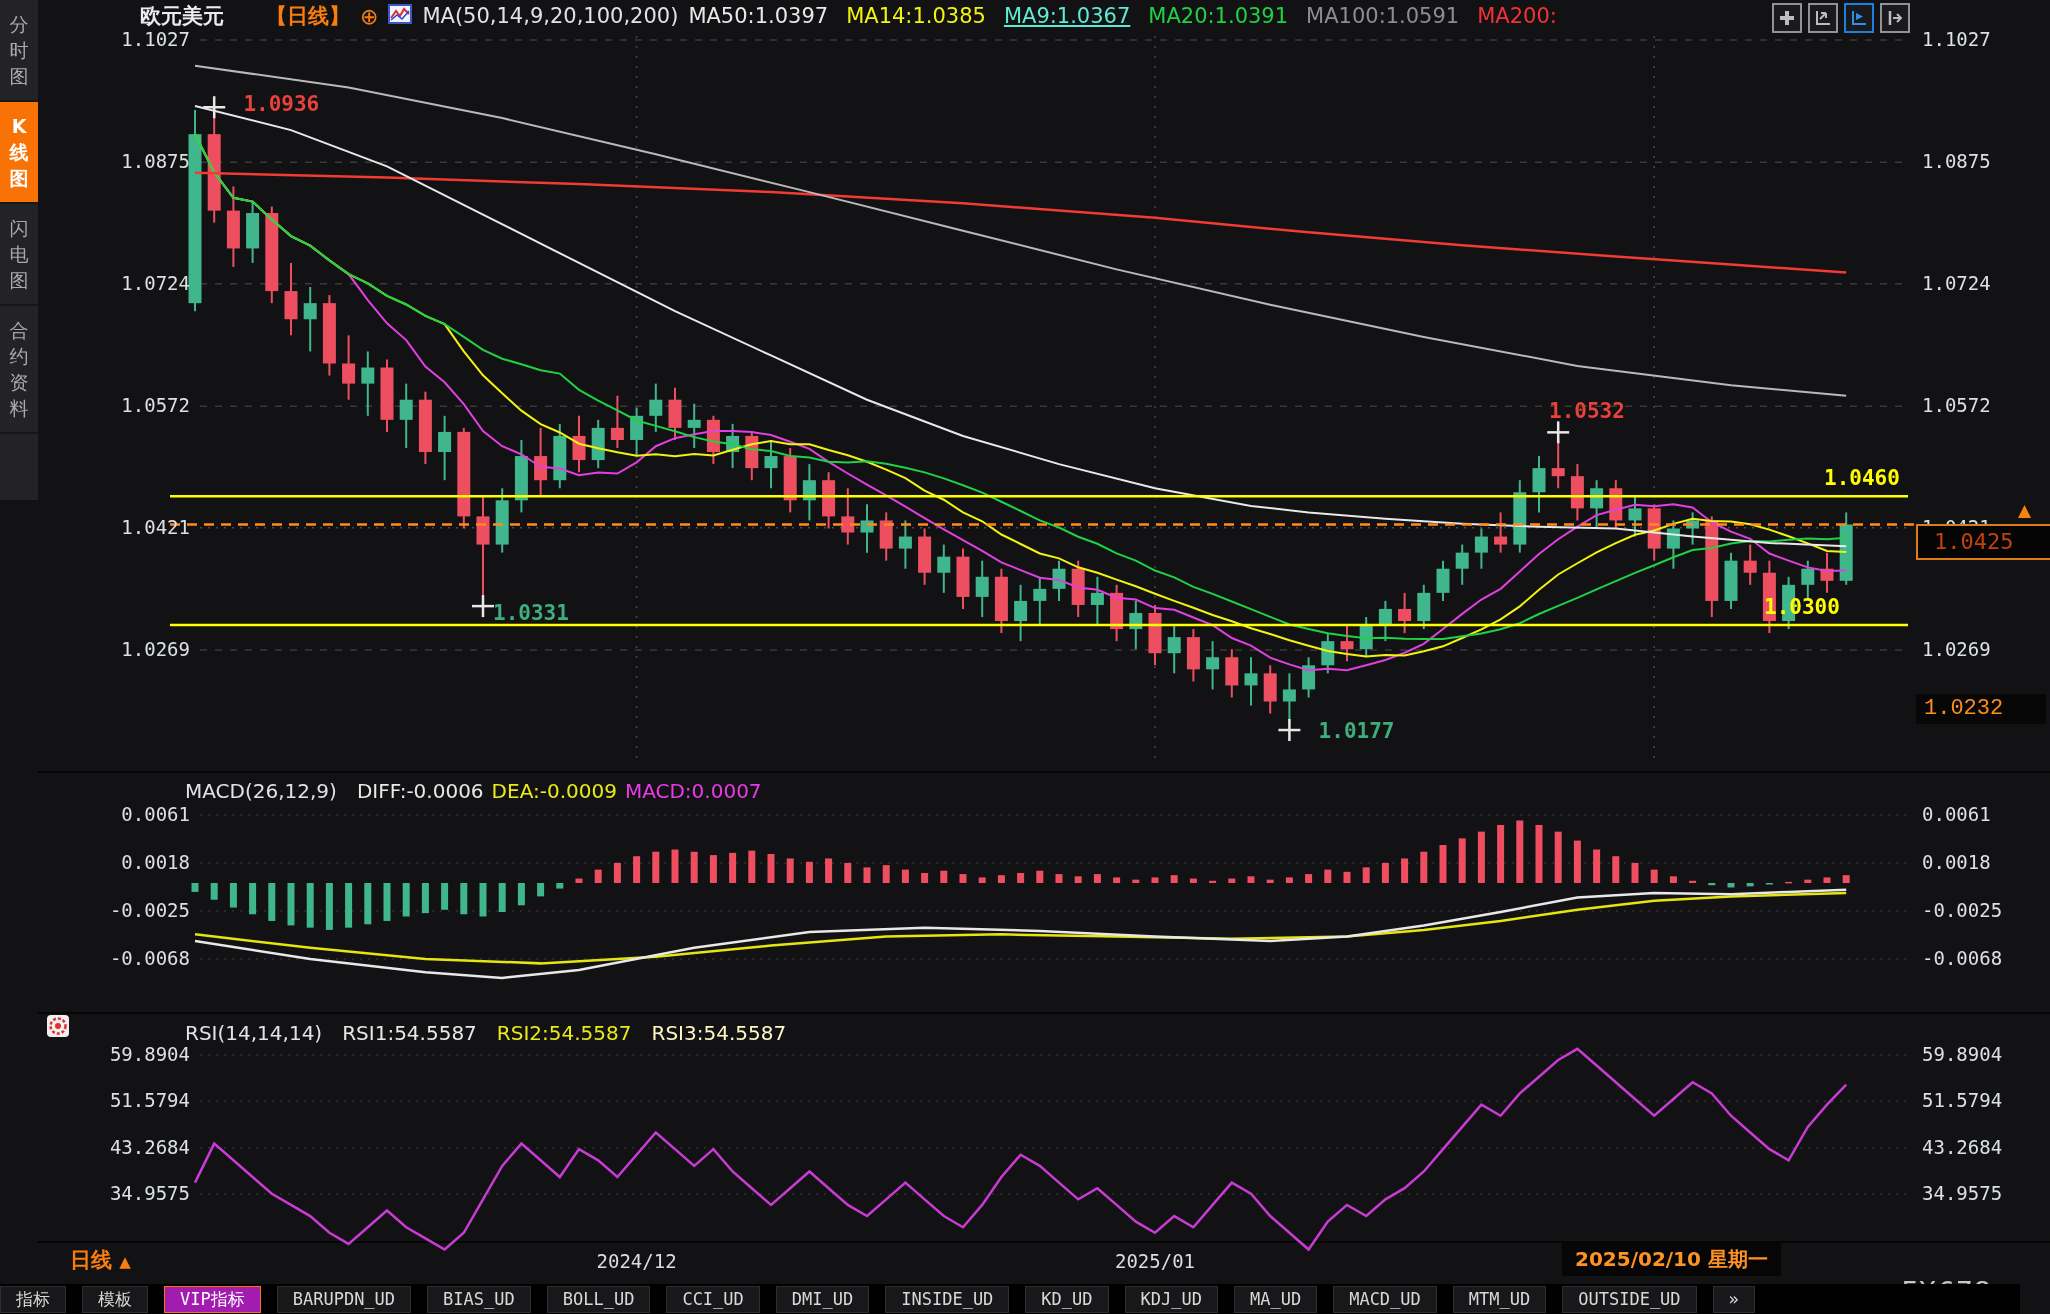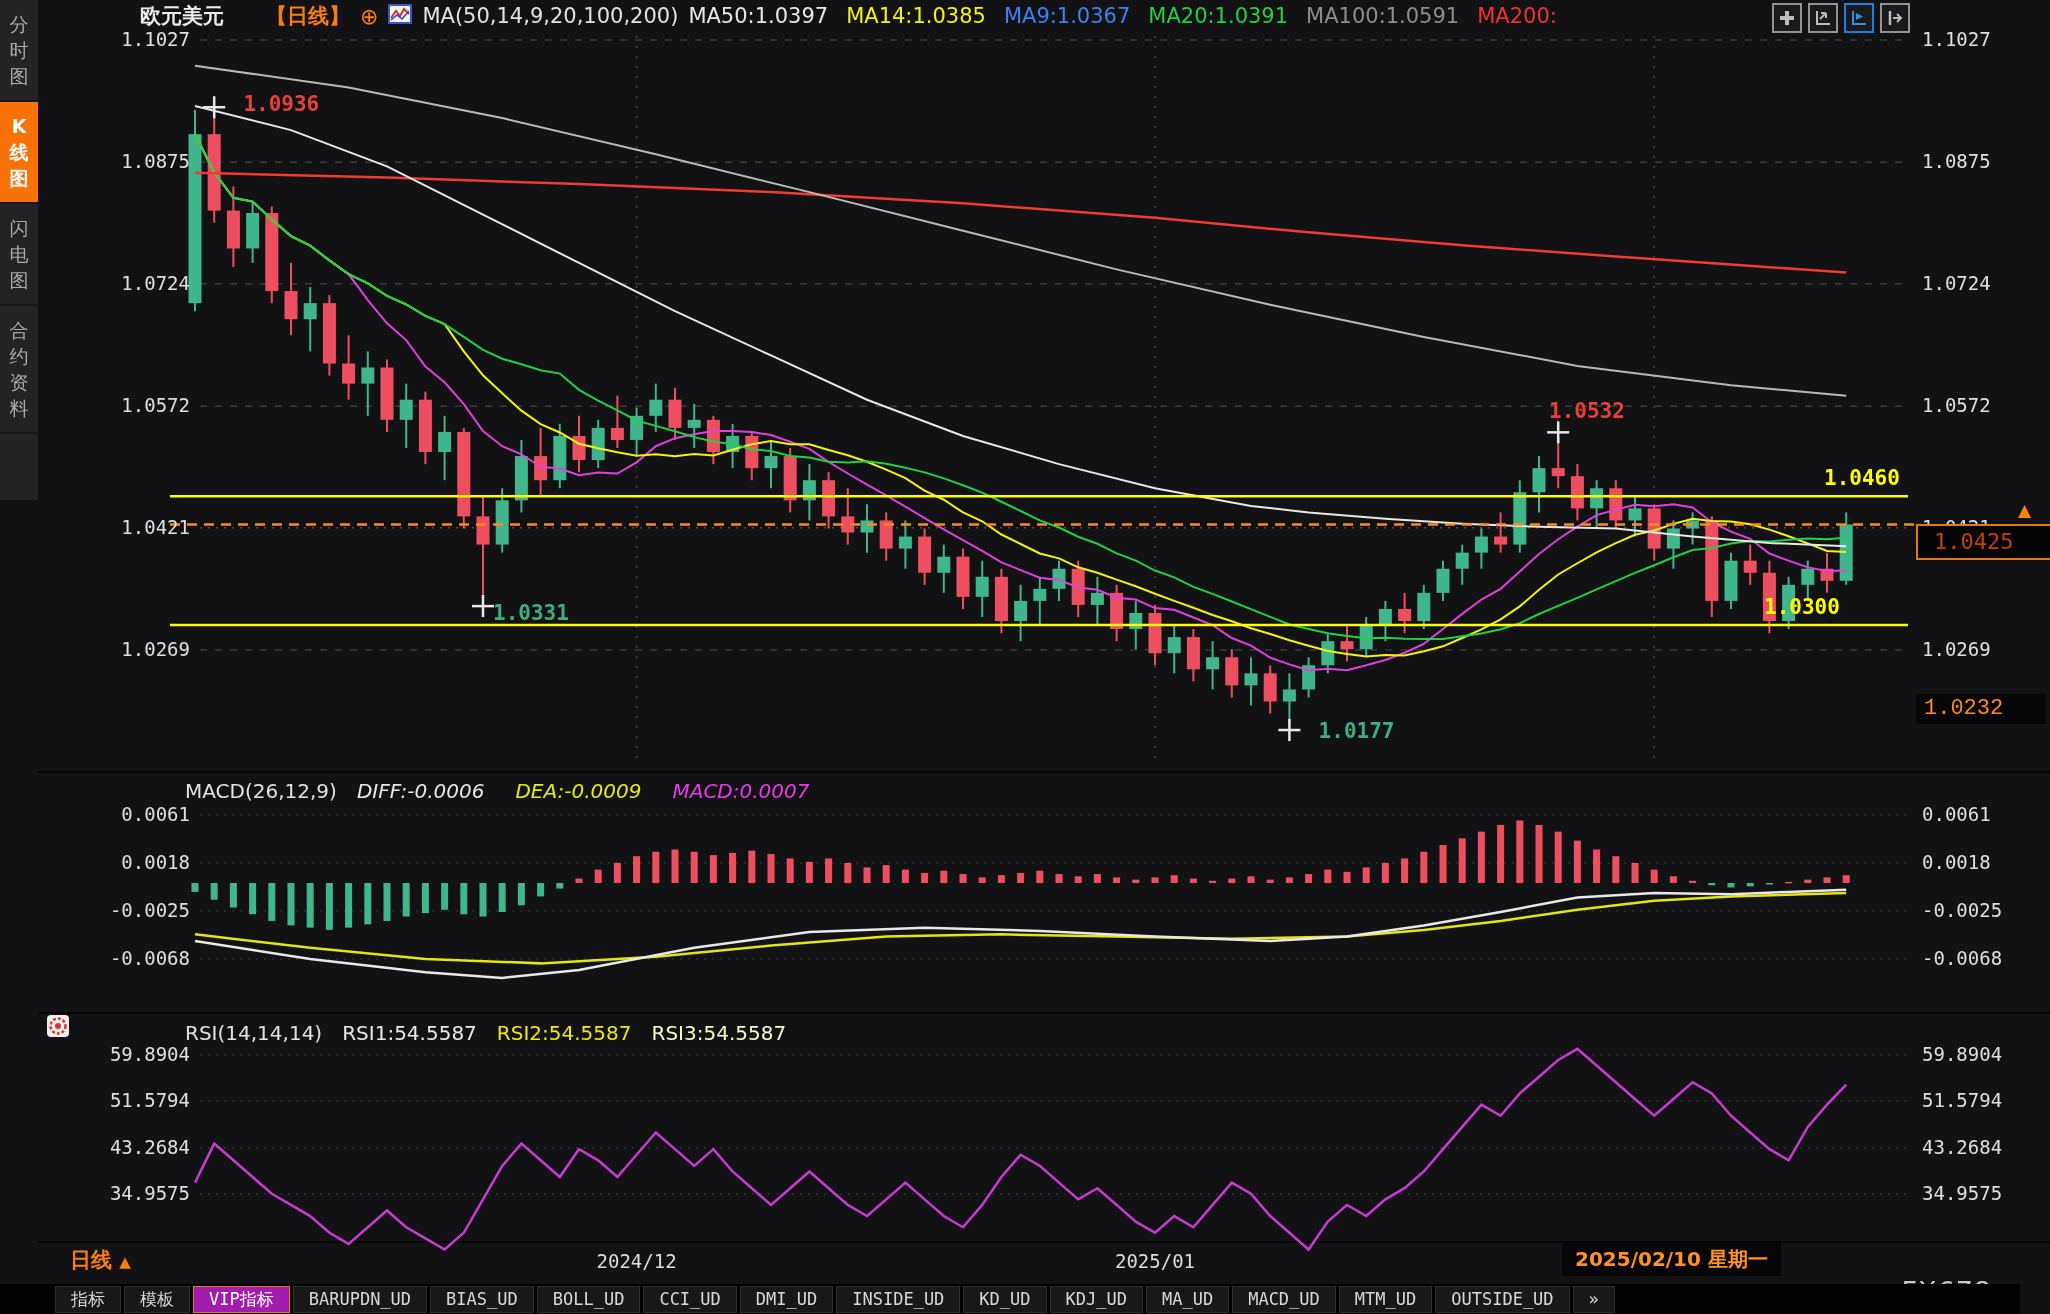--- a/index.html
+++ b/index.html
@@ -45,21 +45,21 @@
      font-size:22px;line-height:30px;padding-left:8px;}
   
   #period-select{position:absolute;left:70px;top:1246px;color:#fb7d0e;font-weight:bold;
      font-size:21px;z-index:3;cursor:pointer;}
   .xtick{position:absolute;top:1250px;width:120px;text-align:center;z-index:2;
      color:#d9dde0;font-family:"DejaVu Sans Mono",monospace;font-size:19px;}
   #date-box{position:absolute;left:1562px;top:1243px;z-index:3;background:#060606;
      color:#ff9225;font-size:20px;font-weight:bold;padding:3px 13px;}
   
   #toolbar{position:absolute;left:0;bottom:0;width:2020px;height:30px;background:#000;z-index:5;
-     display:flex;align-items:center;gap:3px;padding-left:55px;box-sizing:border-box;}
+     display:flex;align-items:center;gap:16px;box-sizing:border-box;}
   .tab{background:#18181a;border:1px solid #2e2e30;color:#d8d8d8;padding:1px 15px;
      font-family:"DejaVu Sans Mono",monospace;font-size:17px;line-height:23px;cursor:pointer;white-space:nowrap;}
   .tab.active{background:#a21caf;border-color:#f97206;color:#fff;font-weight:normal;}
   #watermark{position:absolute;right:58px;top:1276px;color:#c5c9cb;font-size:27px;z-index:2;letter-spacing:1px;}
   #target-icon{position:absolute;left:46px;top:1014px;width:24px;height:24px;z-index:3;}
   #chart-svg{position:absolute;left:0;top:0;z-index:1;}
   #mini-chart-icon{display:inline-block;}
 </style>
 </head>
 <body>
@@ -402,21 +402,21 @@
       <svg width="24" height="20">
           <rect x="1" y="1" width="22" height="18" fill="#f2f4ff" stroke="#3a57c8" stroke-width="2"></rect>
       <polyline points="3,14 8,7 12,12 16,5 21,10" fill="none" stroke="#d23333" stroke-width="2"></polyline>
       <polyline points="3,16 9,11 14,15 21,7" fill="none" stroke="#2a48d0" stroke-width="1.5"></polyline>
         </svg>
     </span>
     <span id="ma-settings">MA(50,14,9,20,100,200)</span>
     <span id="ma-values">
         <span style="color: rgb(232, 232, 232);">MA50:1.0397</span>
         <span style="color: rgb(243, 243, 16);">MA14:1.0385</span>
-        <span style="color: #3b82f6;">MA9:1.0367</span>
+        <span style="color: #5eead4; text-decoration: underline;">MA9:1.0367</span>
         <span style="color: rgb(31, 209, 67);">MA20:1.0391</span>
         <span style="color: rgb(138, 142, 145);">MA100:1.0591</span>
         <span style="color: rgb(242, 51, 51);">MA200:</span>
       </span>
   </div>
   <div id="header-icons">
       <div class="hicon">
         <svg width="18" height="18">
           <path d="M7 2h4v5h5v4h-5v5H7v-5H2V7h5z" fill="#b9bdc0"></path>
         </svg>
@@ -436,21 +436,21 @@
       <div class="hicon">
         <svg width="18" height="18">
           <path d="M4 2v14" stroke="#b9bdc0" stroke-width="2.5"></path>
           <path d="M7 9h7M11 5l4 4-4 4" stroke="#b9bdc0" stroke-width="2" fill="none"></path>
         </svg>
       </div>
     </div>
 
   <div class="panel-hdr" style="top:779px;">
     <span>MACD(26,12,9)</span>
-    <span id="macd-vals" style="display: flex; gap: 31px; font-style: italic;">
+    <span id="macd-vals" style="display: flex; gap: 8px;">
         <span style="color: rgb(232, 232, 232);">DIFF:-0.0006</span>
         <span style="color: rgb(234, 234, 26);">DEA:-0.0009</span>
         <span style="color: rgb(233, 58, 233);">MACD:0.0007</span>
       </span>
   </div>
   <div class="panel-hdr" style="top:1021px;">
     <span>RSI(14,14,14)</span>
     <span id="rsi-vals" style="display: flex; gap: 20px;">
         <span style="color: rgb(232, 232, 232);">RSI1:54.5587</span>
         <span style="color: rgb(234, 234, 26);">RSI2:54.5587</span>

